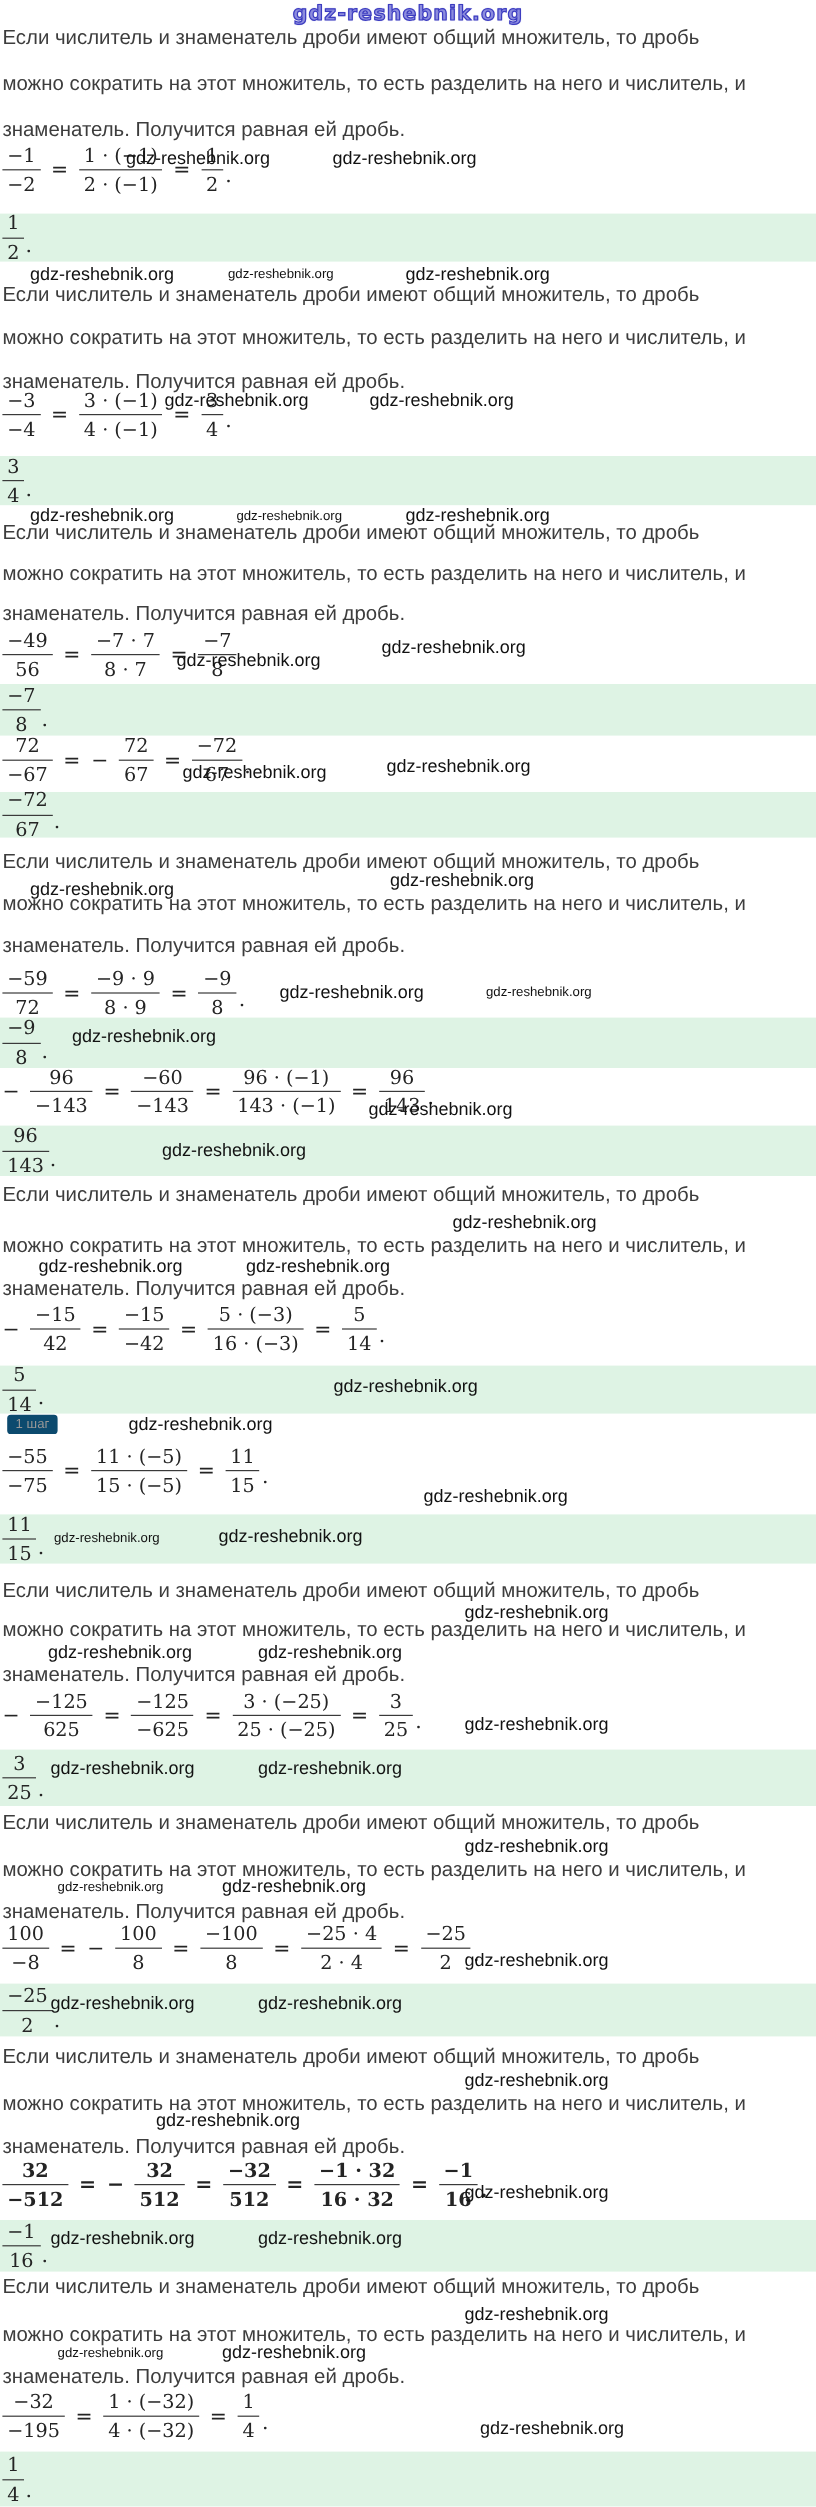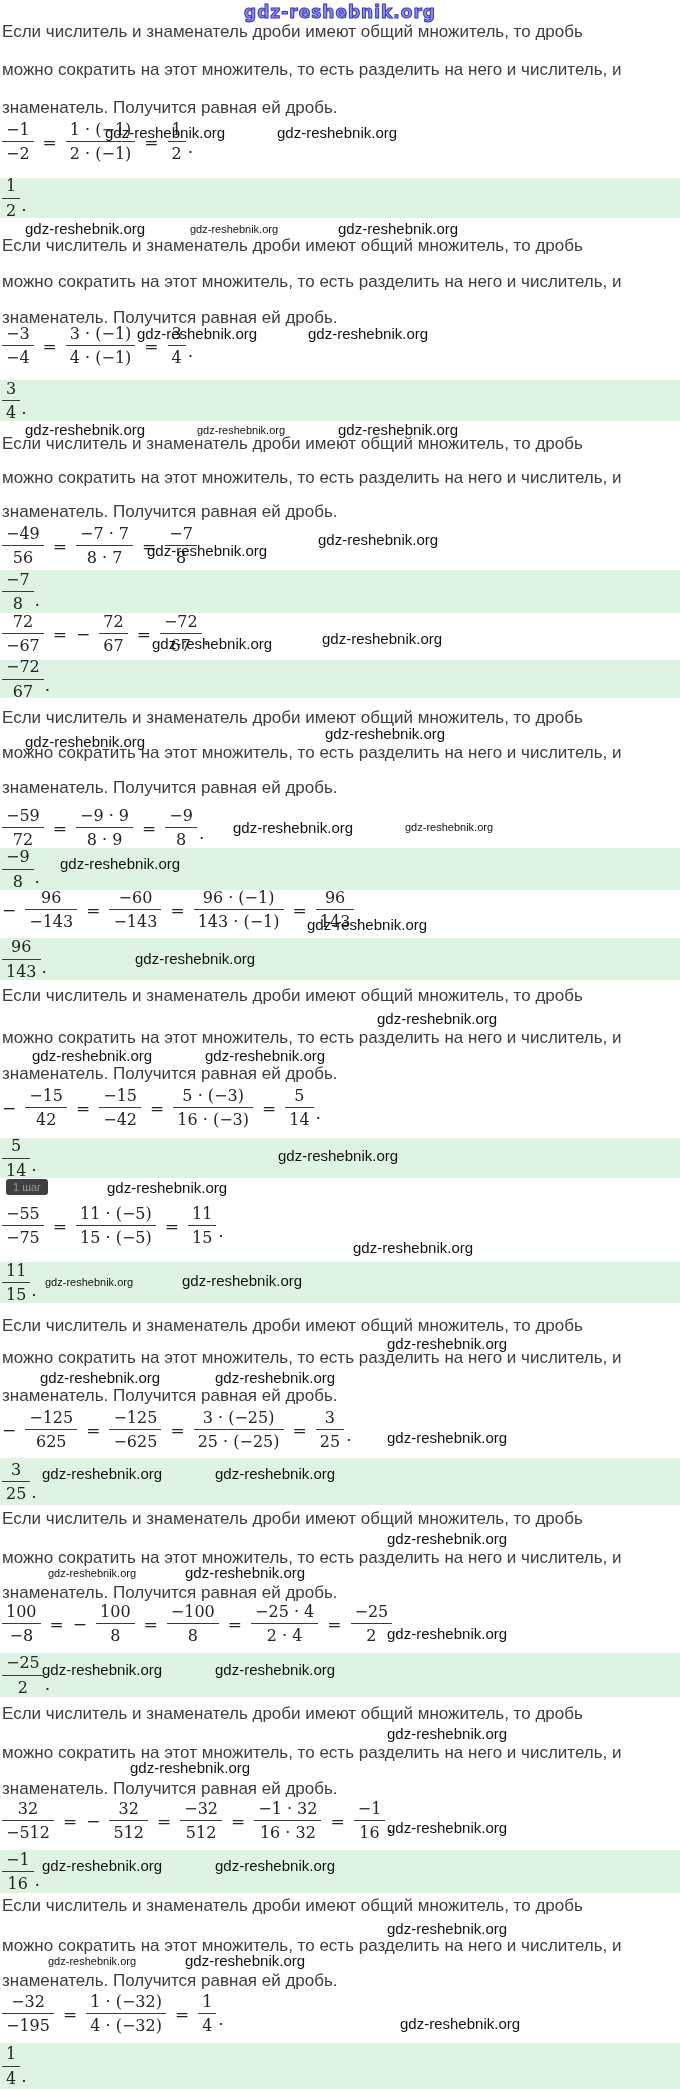--- a/index.html
+++ b/index.html
@@ -29,21 +29,21 @@
     position:absolute;left:0;width:680px;background:#def3e4;
     display:flex;align-items:center;color:#242424;
     font-family:"DejaVu Serif",serif;font-size:16px;
   }
   .answer .frac{margin-left:2px;}
   .answer .period-a{align-self:flex-end;margin:0 0 3px 1px;font-size:17px;}
   .wm{position:absolute;color:#121212;white-space:nowrap;z-index:5;}
   .wm.b{font-size:15px;}
   .wm.s{font-size:11px;}
   .badge{
-    position:absolute;background:#404040;color:#979797;font-size:11px;
+    position:absolute;background:#0c4a6e;color:#979797;font-size:11px;
     padding:2px 7px;border-radius:3px;z-index:4;
   }
 </style>
 </head>
 <body>
 
 <div id="canvas">
   <div class="header-wm">gdz-reshebnik.org</div>
   <div id="content">
       <div class="para-line" style="top: 24px;">Если числитель и знаменатель дроби имеют общий множитель, то дробь</div>
@@ -265,21 +265,21 @@
           <div class="num">−25 · 4</div>
           <div class="den">2 · 4</div>
         </div>
         <div class="op">=</div>
         <div class="frac">
           <div class="num">−25</div>
           <div class="den">2</div>
         </div>
         <div class="period">.</div>
       </div>
-      <div class="formula" style="top: 1799px;">
+      <div class="formula" style="top: 1799px; font-weight: bold;">
         <div class="frac">
           <div class="num">32</div>
           <div class="den">−512</div>
         </div>
         <div class="op">=</div>
         <div class="op">−</div>
         <div class="frac">
           <div class="num">32</div>
           <div class="den">512</div>
         </div>

